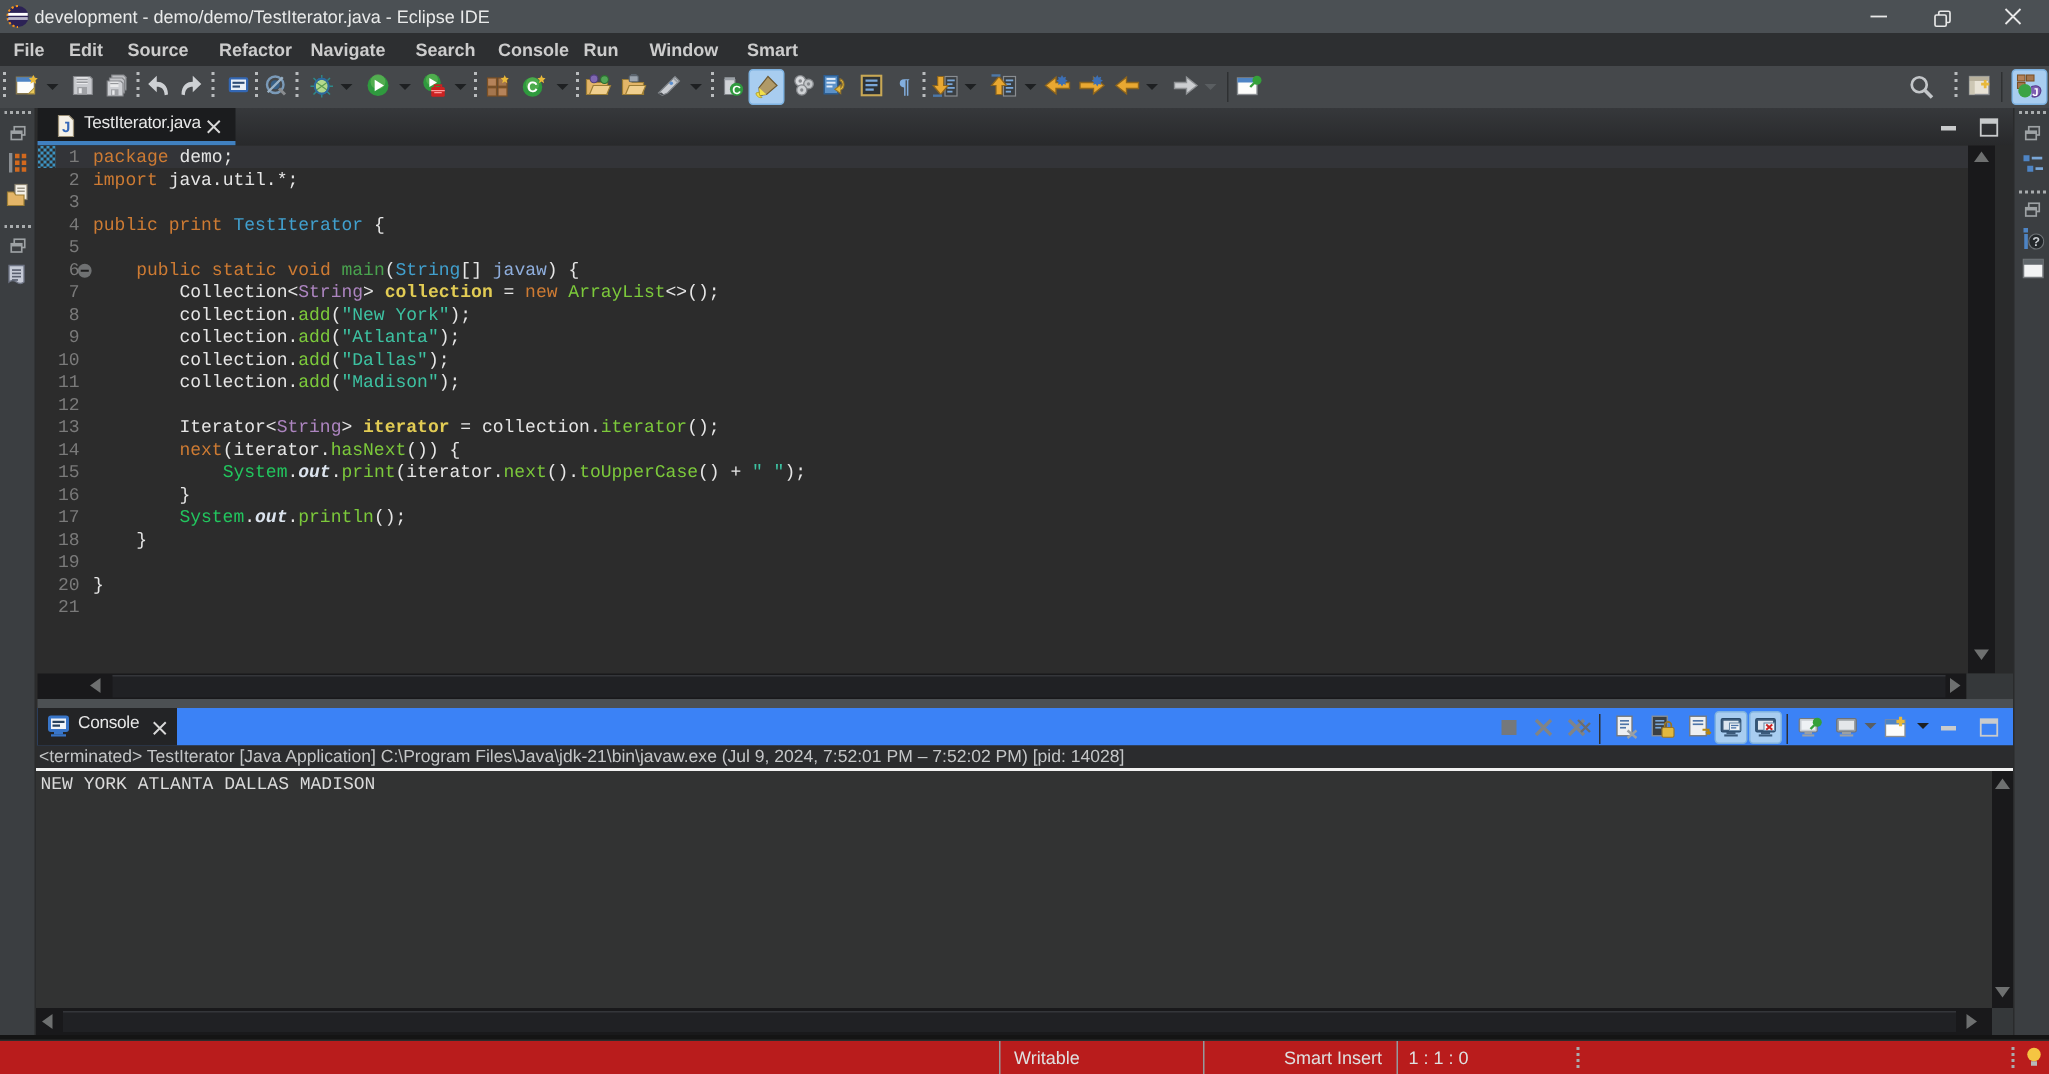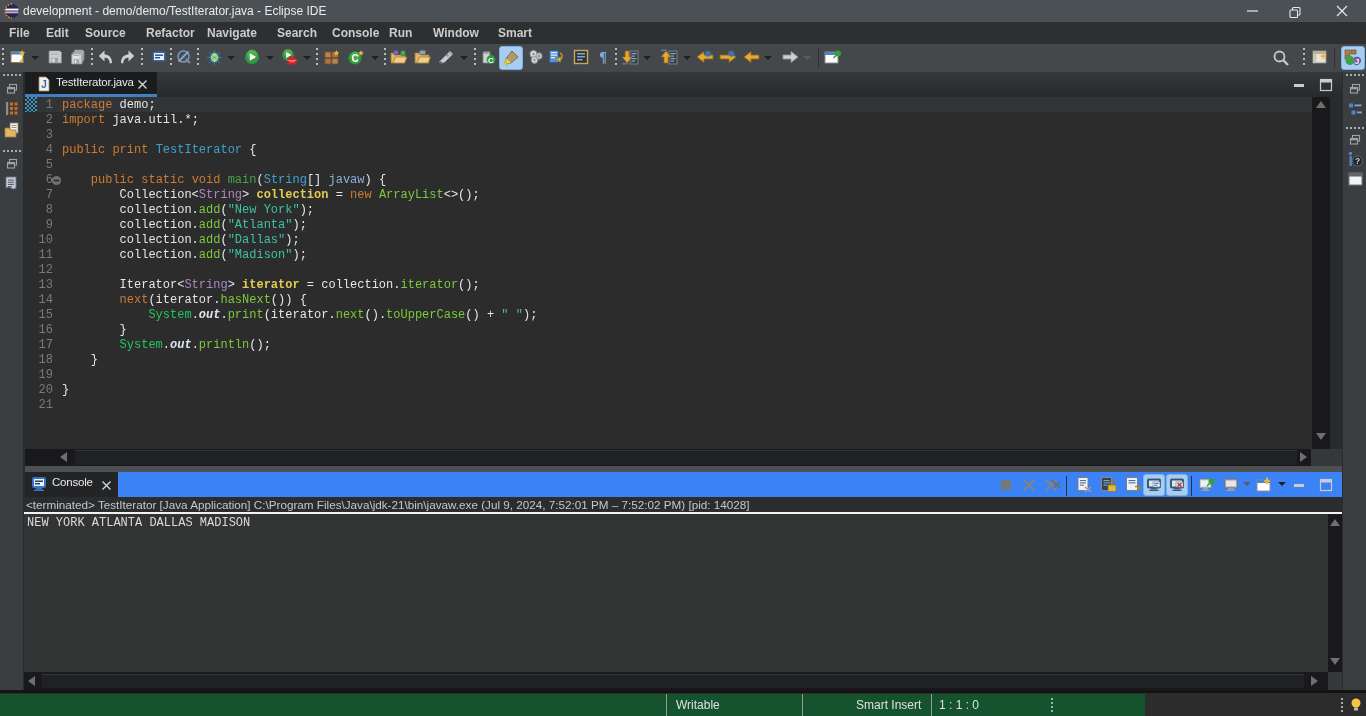--- a/index.html
+++ b/index.html
@@ -51,21 +51,21 @@
   .track { background:#19191b; position:absolute; }
   .arrow { position:absolute; width:0; height:0; }
   
   #sash { left:25px; top:466px; width:1317px; height:6px; background:#4c5053; }
   #ctabbar { left:25px; top:472px; width:1317px; height:25px; background:#3b82f6; }
   #ctab { position:absolute; left:0; top:0; width:93px; height:25px; background:#232426; color:#e8e8e8; font-size:11.5px; letter-spacing:-0.2px; }
   #termline { left:25px; top:497px; width:1317px; height:15px; background:#2b2c2e; color:#c4c6c7; font-size:11.7px; }
   #whiteline { left:24px; top:512px; width:1318px; height:2px; background:#f2f2f2; }
   #cconsole { left:24px; top:514px; width:1304px; height:158px; background:#323333; }
   
-  #statusbar { left:0; top:694px; width:1145px; height:22px; background:#14532d; color:#dfe0e0; font-size:12px; }
+  #statusbar { left:0; top:694px; width:1366px; height:22px; background:#b91c1c; color:#dfe0e0; font-size:12px; }
   #sbtop { left:0; top:690px; width:1366px; height:3px; background:#141414; }
   .ssep { position:absolute; top:0px; width:1px; height:22px; background:#95999c; }
 </style>
 </head>
 <body>
 
 <div class="abs" id="titlebar">
   <svg class="abs" style="left:4px;top:3px" width="16" height="16" viewBox="0 0 16 16">
     <circle cx="8" cy="8" r="7" fill="#2c2255"></circle>
     <path d="M8 1 A7 7 0 0 0 8 15" fill="none" stroke="#f7941e" stroke-width="1.4" stroke-dasharray="1.5 1.5"></path>

